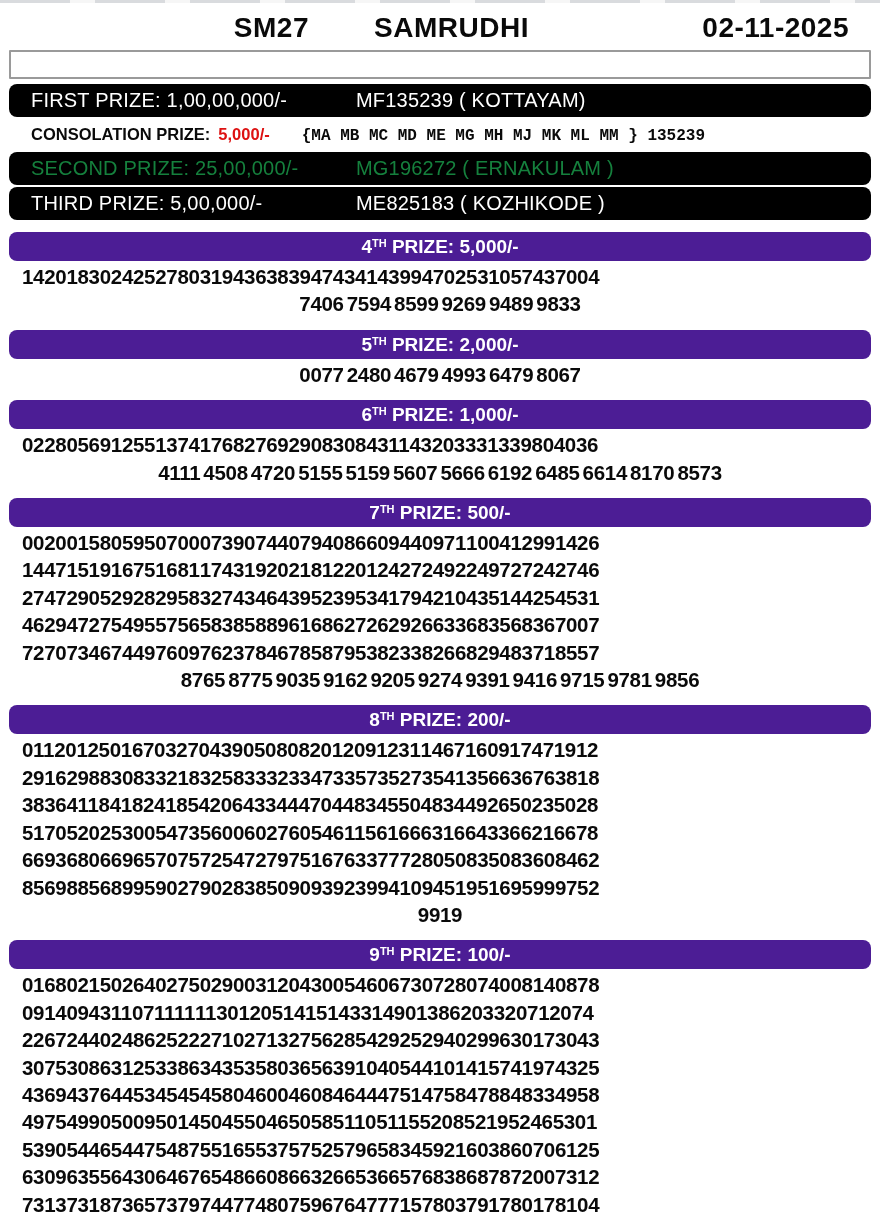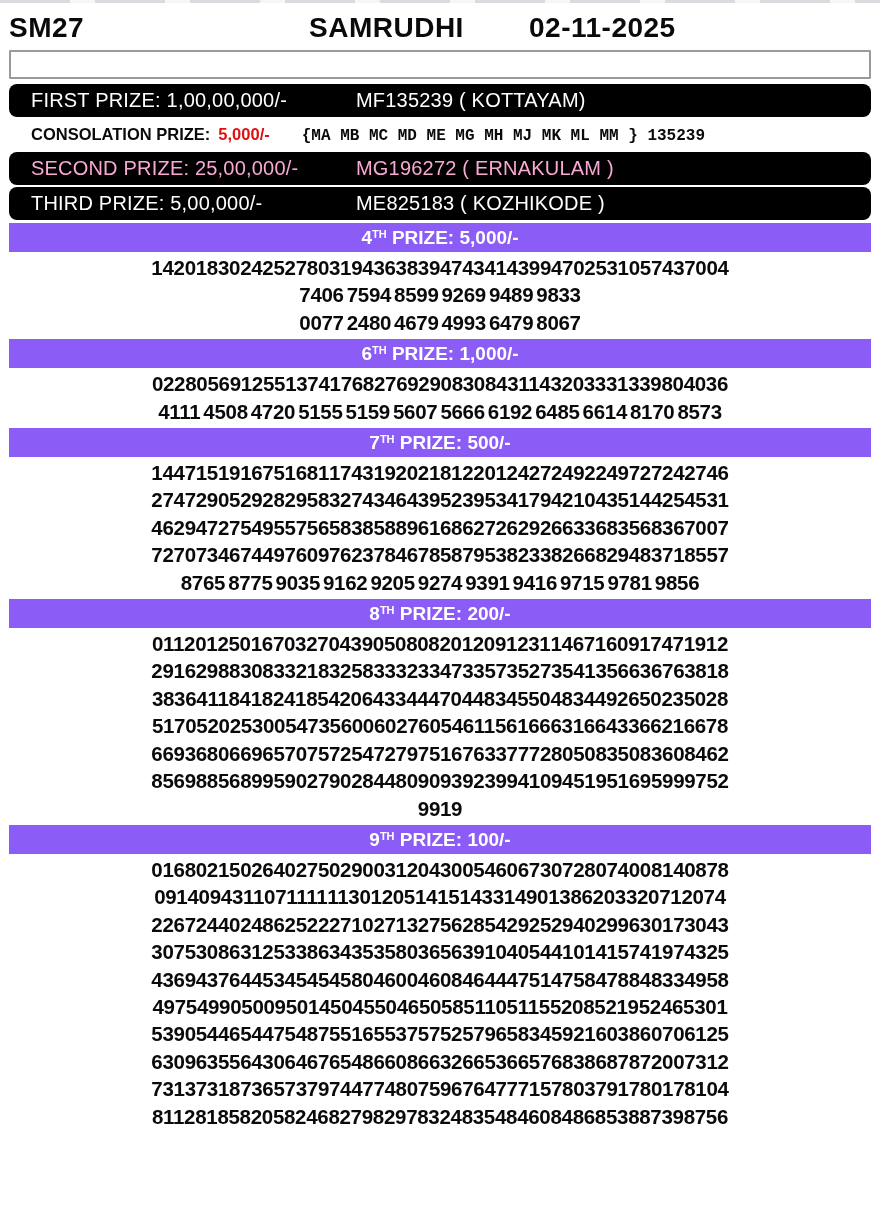--- a/index.html
+++ b/index.html
@@ -19,21 +19,21 @@
   
   .header {
     display: grid;
     grid-template-columns: 300px 220px 320px;
     align-items: center;
     padding: 9px 0 3px;
     font-weight: bold;
     font-size: 28px;
     letter-spacing: 0.5px;
   }
-  .header > div { text-align: left; }
+  .header > div { text-align: right; }
 
   .notice-box {
     height: 25px;
     border: 2px solid #9a9a9a;
     border-radius: 1px;
     margin: 3px 0 5px;
     background: #fff;
   }
 
   
@@ -58,40 +58,40 @@
     font-weight: bold;
     font-size: 16.5px;
     padding: 6px 0 5px 22px;
   }
   .consolation .c-label { margin-right: 8px; }
   .consolation .c-amount { margin-right: 32px; }
   .consolation .c-series { font-size: 16px; font-family: Liberation Mono, monospace; }
 
   
   .section-bar {
-    background: #8b5cf6;
+    background: #4c1d95;
     color: #fff;
     font-weight: bold;
     font-size: 19px;
     text-align: center;
     padding: 4px 0 3px;
-    margin: 3px 0 2px;
-    border-radius: 0;
+    margin: 12px 0 2px;
+    border-radius: 8px;
   }
   .section-bar .ord-sup {
     font-size: 11px;
     position: relative;
     top: -6px;
     letter-spacing: 0;
   }
 
   
   .num-row {
     display: flex;
-    justify-content: center;
+    justify-content: flex-start;
     padding: 0 13px;
     font-weight: bold;
     font-size: 20.5px;
     line-height: 27.4px;
     letter-spacing: -0.3px;
     white-space: nowrap;
   }
   .num-row.partial {
     justify-content: center;
     gap: 3px;
@@ -117,21 +117,21 @@
     <span class="label">FIRST PRIZE: 1,00,00,000/-</span>
     <span class="winner">MF135239 ( KOTTAYAM)</span>
   </div>
 
   <div class="consolation">
     <span class="c-label">CONSOLATION PRIZE:</span>
     <span class="c-amount" style="color: rgb(221, 17, 17);">5,000/-</span>
     <span class="c-series">{MA MB MC MD ME MG MH MJ MK ML MM } 135239</span>
   </div>
 
-  <div class="prize-bar" style="background: rgb(0, 0, 0); color: #f9a8d4;">
+  <div class="prize-bar" style="background: rgb(0, 0, 0); color: #15803d;">
     <span class="label">SECOND PRIZE: 25,00,000/-</span>
     <span class="winner">MG196272 ( ERNAKULAM )</span>
   </div>
 
   <div class="prize-bar" style="background: rgb(0, 0, 0); color: rgb(255, 255, 255); align-items: center;">
     <span class="label">THIRD PRIZE: 5,00,000/-</span>
     <span class="winner">ME825183 ( KOZHIKODE )</span>
   </div>
 
   <div>
@@ -161,20 +161,24 @@
             <span class="num">7594</span>
             <span class="num">8599</span>
             <span class="num">9269</span>
             <span class="num">9489</span>
             <span class="num">9833</span>
           </div>
         </div>
   </section>
 
   <section>
+    <div class="section-bar">
+      <span>5</span><span class="ord-sup">TH</span>
+      <span>PRIZE: 2,000/-</span>
+    </div>
     <div>
           <div class="num-row partial">
             <span class="num">0077</span>
             <span class="num">2480</span>
             <span class="num">4679</span>
             <span class="num">4993</span>
             <span class="num">6479</span>
             <span class="num">8067</span>
           </div>
         </div>
@@ -218,20 +222,35 @@
         </div>
   </section>
 
   <section>
     <div class="section-bar">
       <span>7</span><span class="ord-sup">TH</span>
       <span>PRIZE: 500/-</span>
     </div>
     <div>
           <div class="num-row">
+            <span class="num">0020</span>
+            <span class="num">0158</span>
+            <span class="num">0595</span>
+            <span class="num">0700</span>
+            <span class="num">0739</span>
+            <span class="num">0744</span>
+            <span class="num">0794</span>
+            <span class="num">0866</span>
+            <span class="num">0944</span>
+            <span class="num">0971</span>
+            <span class="num">1004</span>
+            <span class="num">1299</span>
+            <span class="num">1426</span>
+          </div>
+          <div class="num-row">
             <span class="num">1447</span>
             <span class="num">1519</span>
             <span class="num">1675</span>
             <span class="num">1681</span>
             <span class="num">1743</span>
             <span class="num">1920</span>
             <span class="num">2181</span>
             <span class="num">2201</span>
             <span class="num">2427</span>
             <span class="num">2492</span>
@@ -380,21 +399,21 @@
             <span class="num">8350</span>
             <span class="num">8360</span>
             <span class="num">8462</span>
           </div>
           <div class="num-row">
             <span class="num">8569</span>
             <span class="num">8856</span>
             <span class="num">8995</span>
             <span class="num">9027</span>
             <span class="num">9028</span>
-            <span class="num">4480</span>
+            <span class="num">3850</span>
             <span class="num">9093</span>
             <span class="num">9239</span>
             <span class="num">9410</span>
             <span class="num">9451</span>
             <span class="num">9516</span>
             <span class="num">9599</span>
             <span class="num">9752</span>
           </div>
           <div class="num-row partial">
             <span class="num">9919</span>

